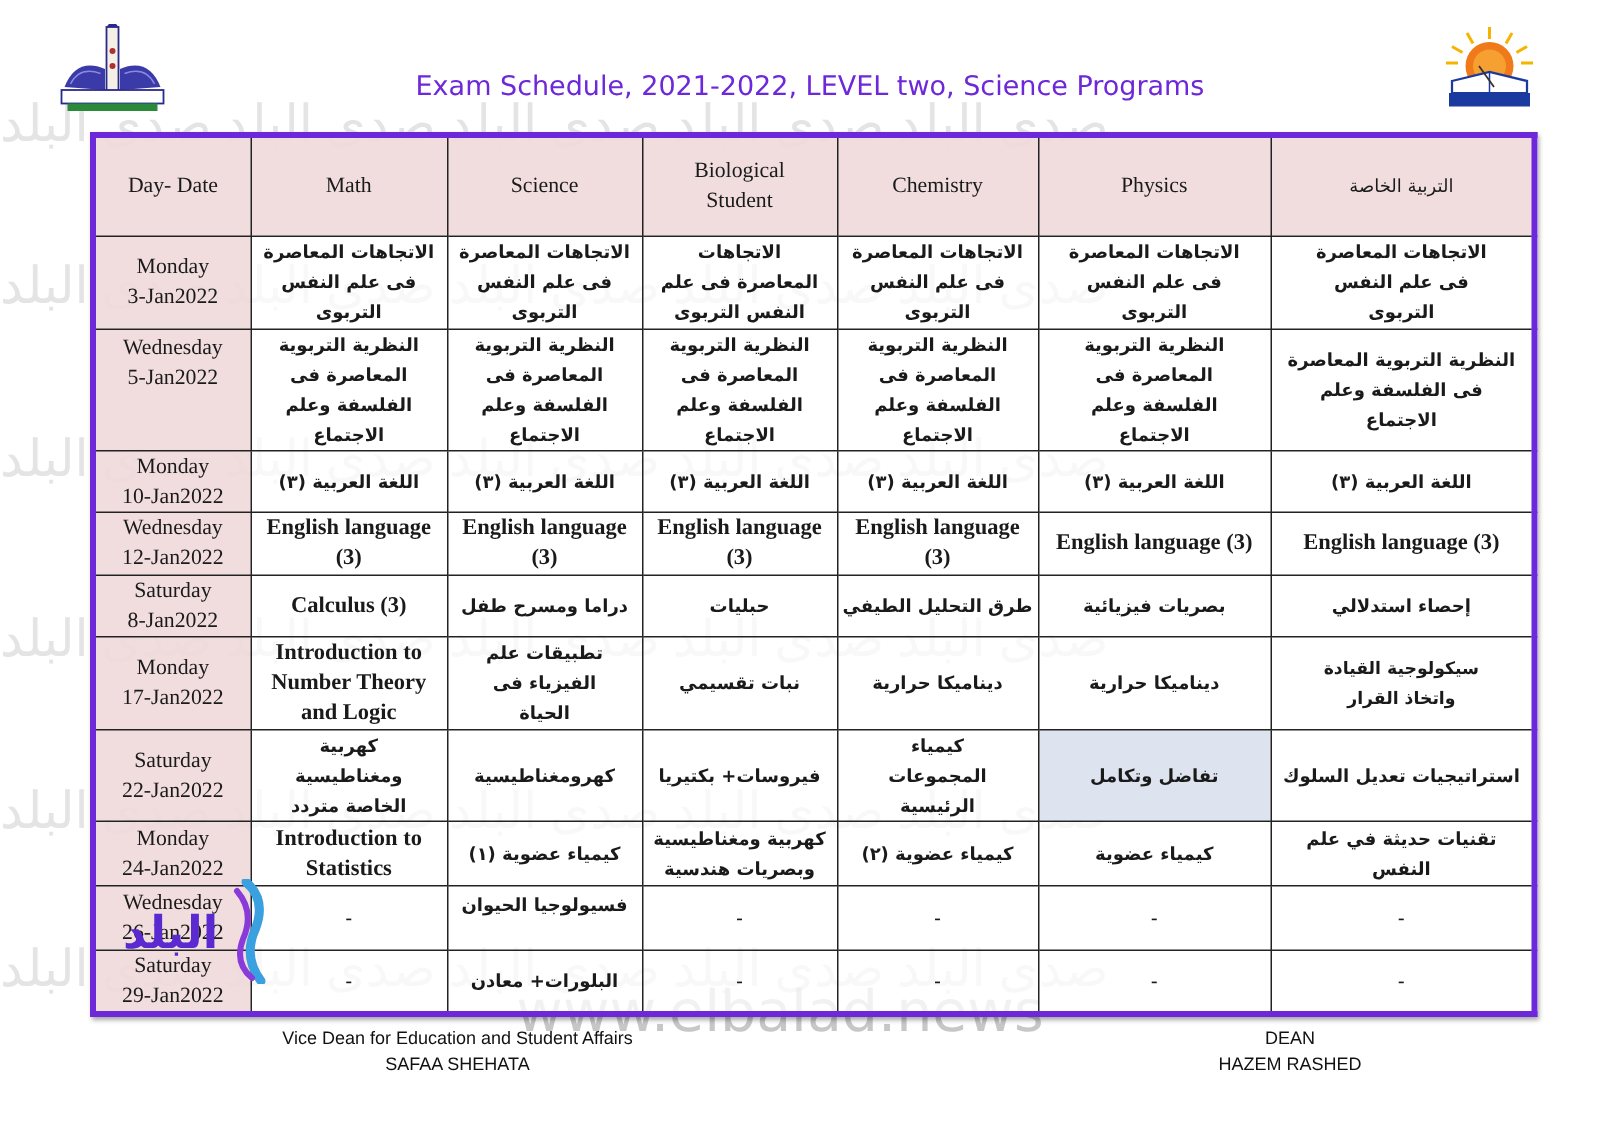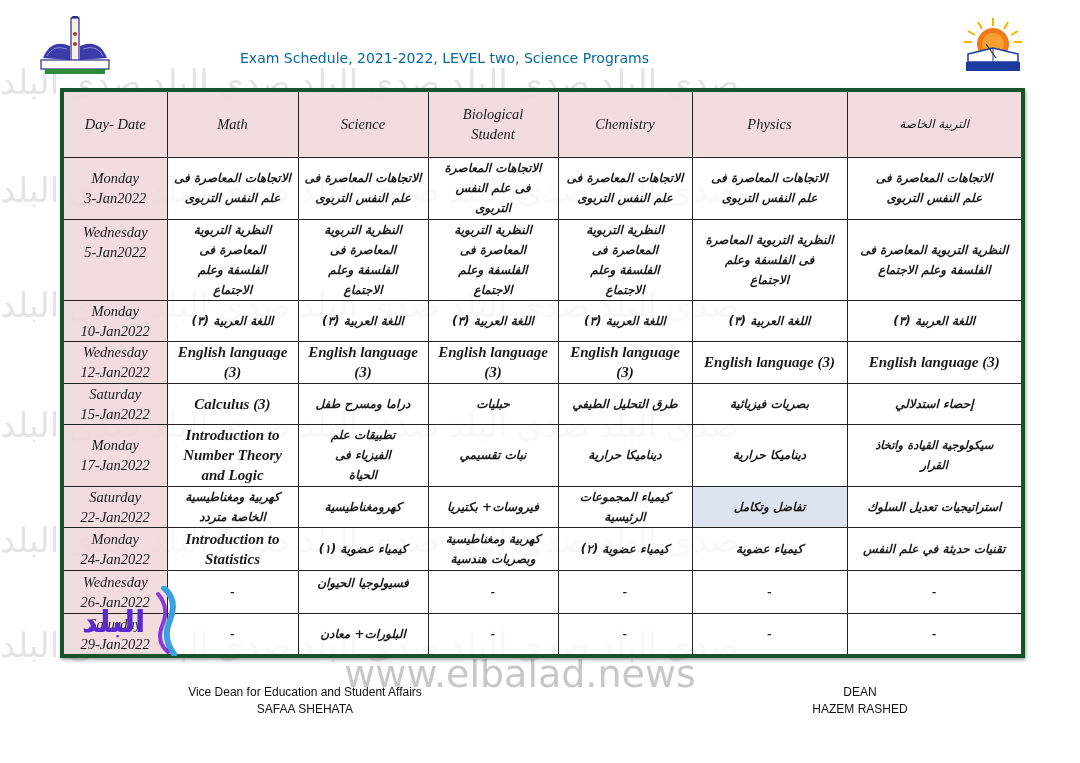--- a/index.html
+++ b/index.html
@@ -8,29 +8,28 @@
     font-family: "Liberation Serif", serif; color: #1a1a1a;
   }
   .watermark-row {
     position: absolute; left: 0; width: 1080px; height: 40px;
     font-family: Liberation Serif, serif; font-size: 34px; color: #e4e4e4;
     white-space: nowrap; letter-spacing: 30px; pointer-events: none; z-index: 0;
   }
   .logo-left { position: absolute; left: 37px; top: 16px; width: 76px; height: 60px; z-index: 2; }
   .logo-right { position: absolute; left: 958px; top: 14px; width: 70px; height: 60px; z-index: 2; }
   .title-block {
-    position: absolute; left: 240px; top: 48px; width: 600px; text-align: left;
-    font-family: "DejaVu Sans", sans-serif; font-size: 14px; line-height: 20px; color: #0369a1; z-index: 2;
+    position: absolute; left: 240px; top: 48px; width: 600px; text-align: center;
+    font-family: "DejaVu Sans", sans-serif; font-size: 18px; line-height: 20px; color: #6d28d9; z-index: 2;
   }
   .schedule {
     position: absolute; left: 60px; top: 88px; width: 961px; height: 549px;
     border-collapse: collapse; table-layout: fixed; z-index: 2;
-    border: 4px solid #14532d;
+    border: 4px solid #6d28d9;
     box-shadow: 1px 2px 3px rgba(0,0,0,0.35);
-    font-style: italic;
   }
   .schedule td, .schedule th {
     border: 1.5px solid #222; text-align: center; vertical-align: middle;
     padding: 0 3px; font-size: 14px; line-height: 20px; font-weight: normal;
     background: transparent;
   }
   .schedule th { background: rgba(240, 218, 219, 0.92); font-size: 14.5px; }
   .schedule td.date { background: rgba(240, 218, 219, 0.92); font-size: 14.5px; line-height: 20px; }
   .schedule td.cell { background: rgba(255,255,255,0.75); }
   .schedule td.ar { font-family: "DejaVu Sans", sans-serif; font-weight: bold; font-size: 12px; line-height: 20px; direction: rtl; }
@@ -165,21 +164,21 @@
     <td class="cell en">English language (3)</td>
     <td class="cell en">English language (3)</td>
     <td class="cell en">English language (3)</td>
     <td class="cell en">English language (3)</td>
     <td class="cell en">English language (3)</td>
   </tr>
 
   <tr style="height:41px">
     <td class="date">
           <div>Saturday</div>
-          <div>15-Jan2022</div>
+          <div>8-Jan2022</div>
         </td>
     <td class="cell en">Calculus (3)</td>
     <td class="cell ar">دراما ومسرح طفل</td>
     <td class="cell ar">حبليات</td>
     <td class="cell ar">طرق التحليل الطيفي</td>
     <td class="cell ar">بصريات فيزيائية</td>
     <td class="cell ar">إحصاء استدلالي</td>
   </tr>
 
   <tr style="height:62px">

